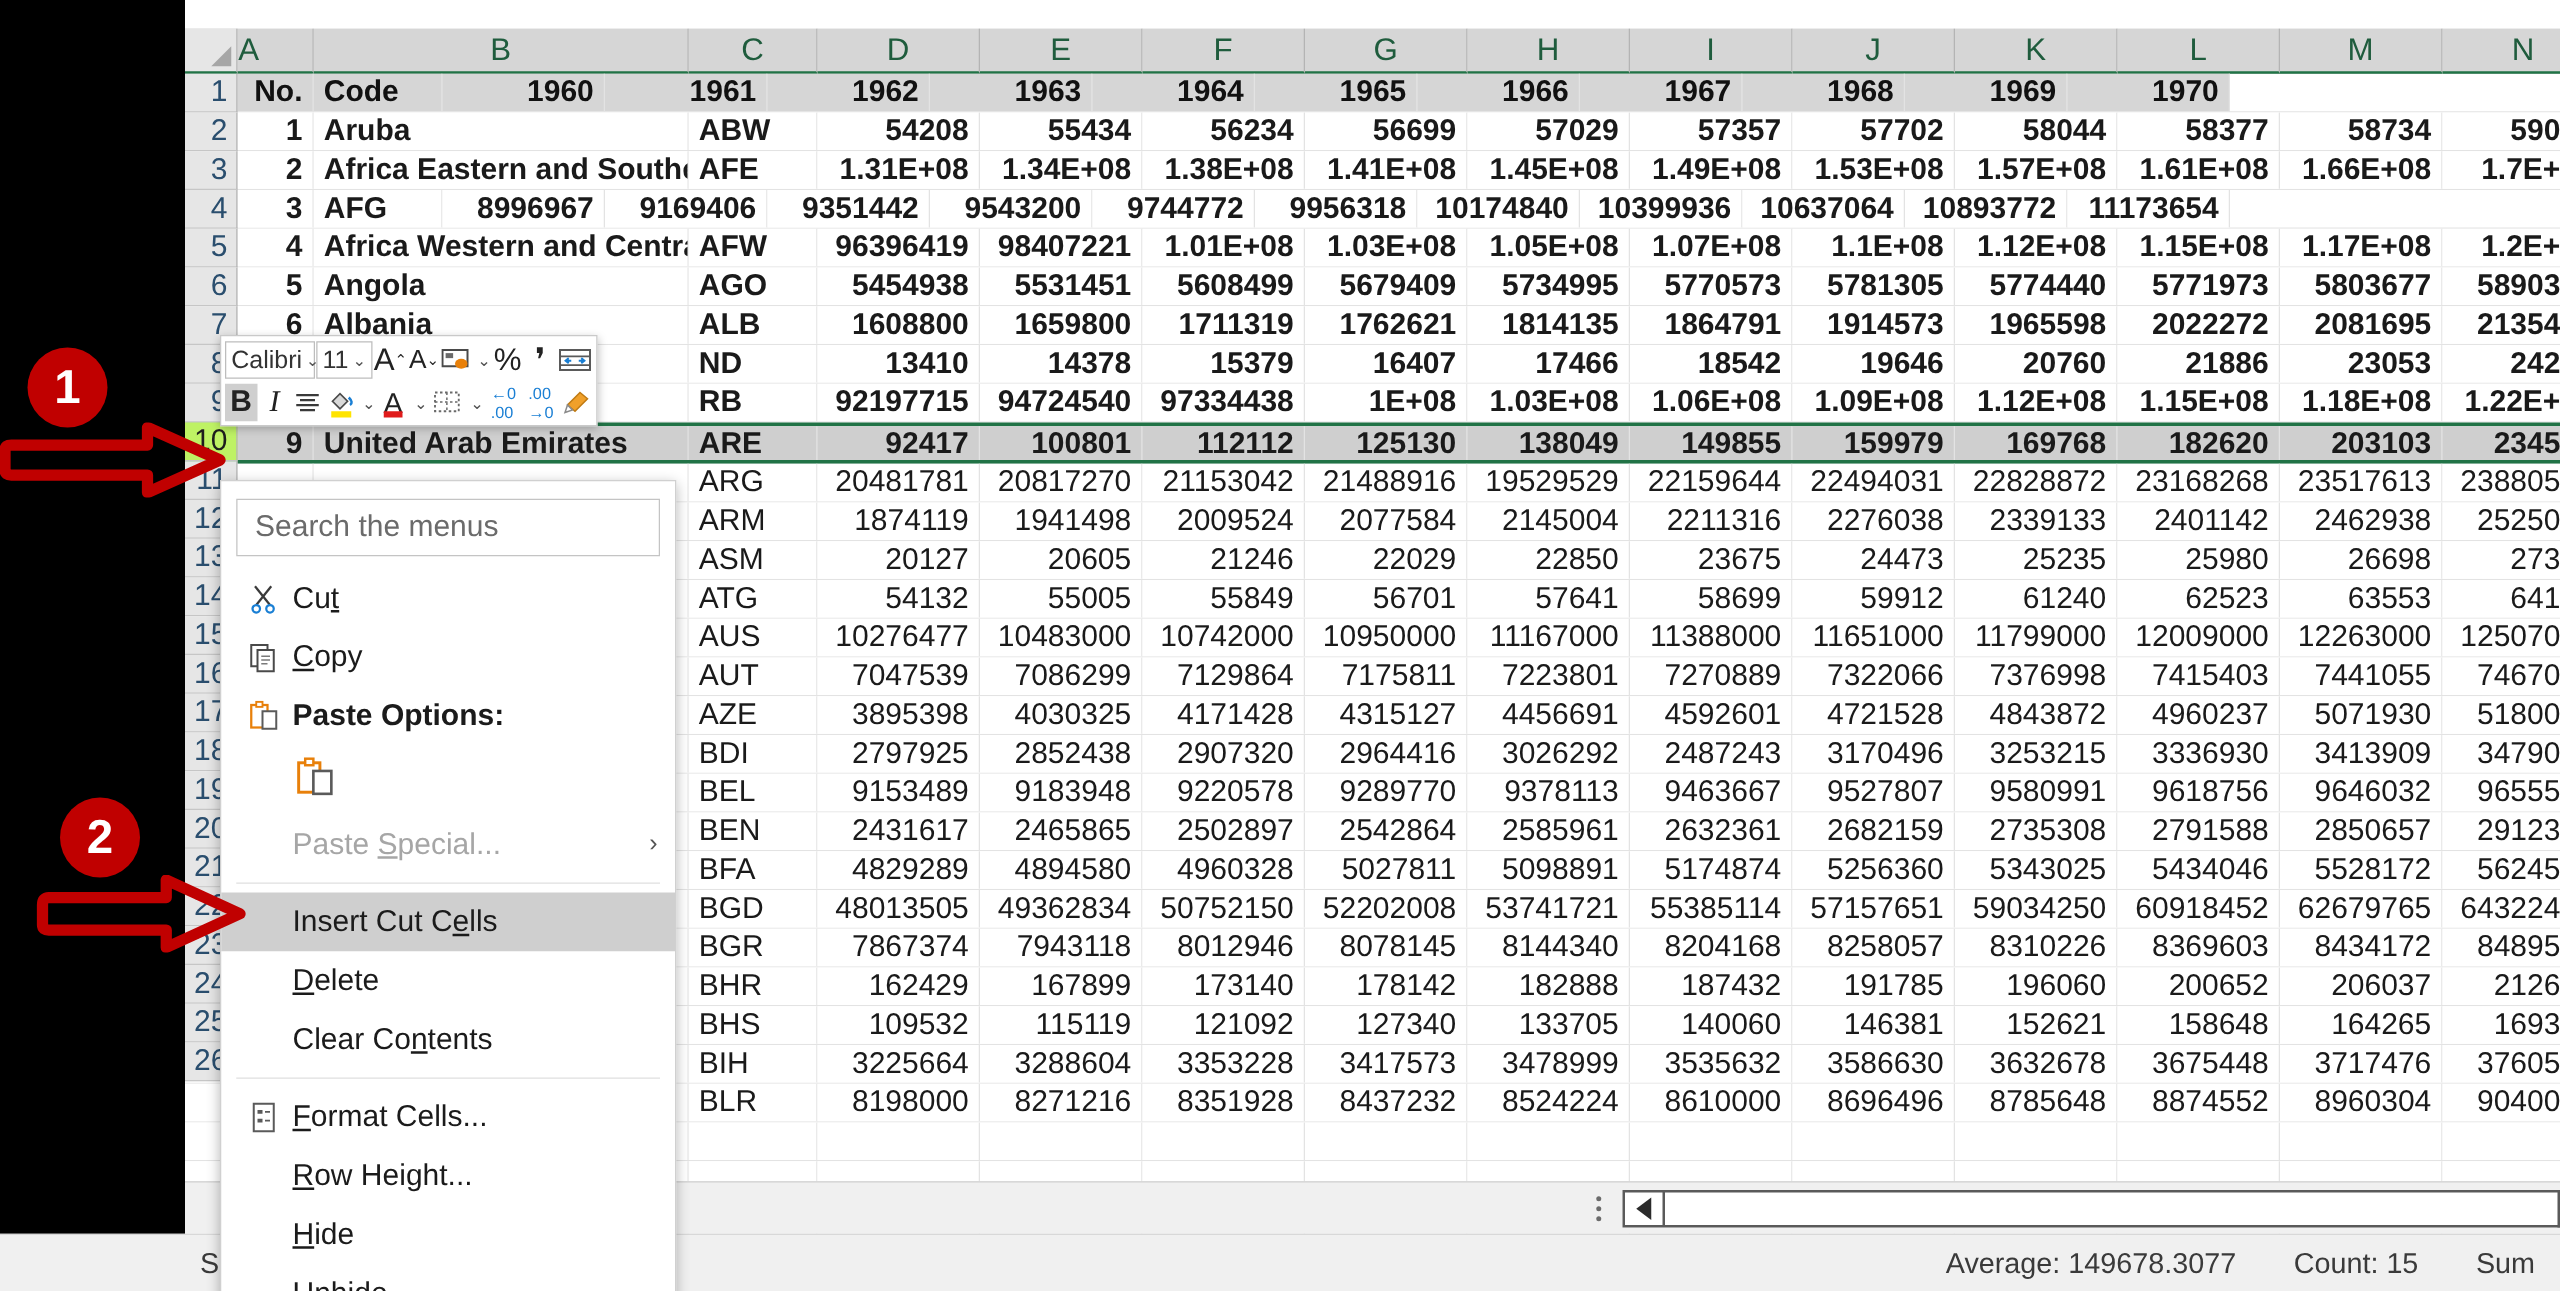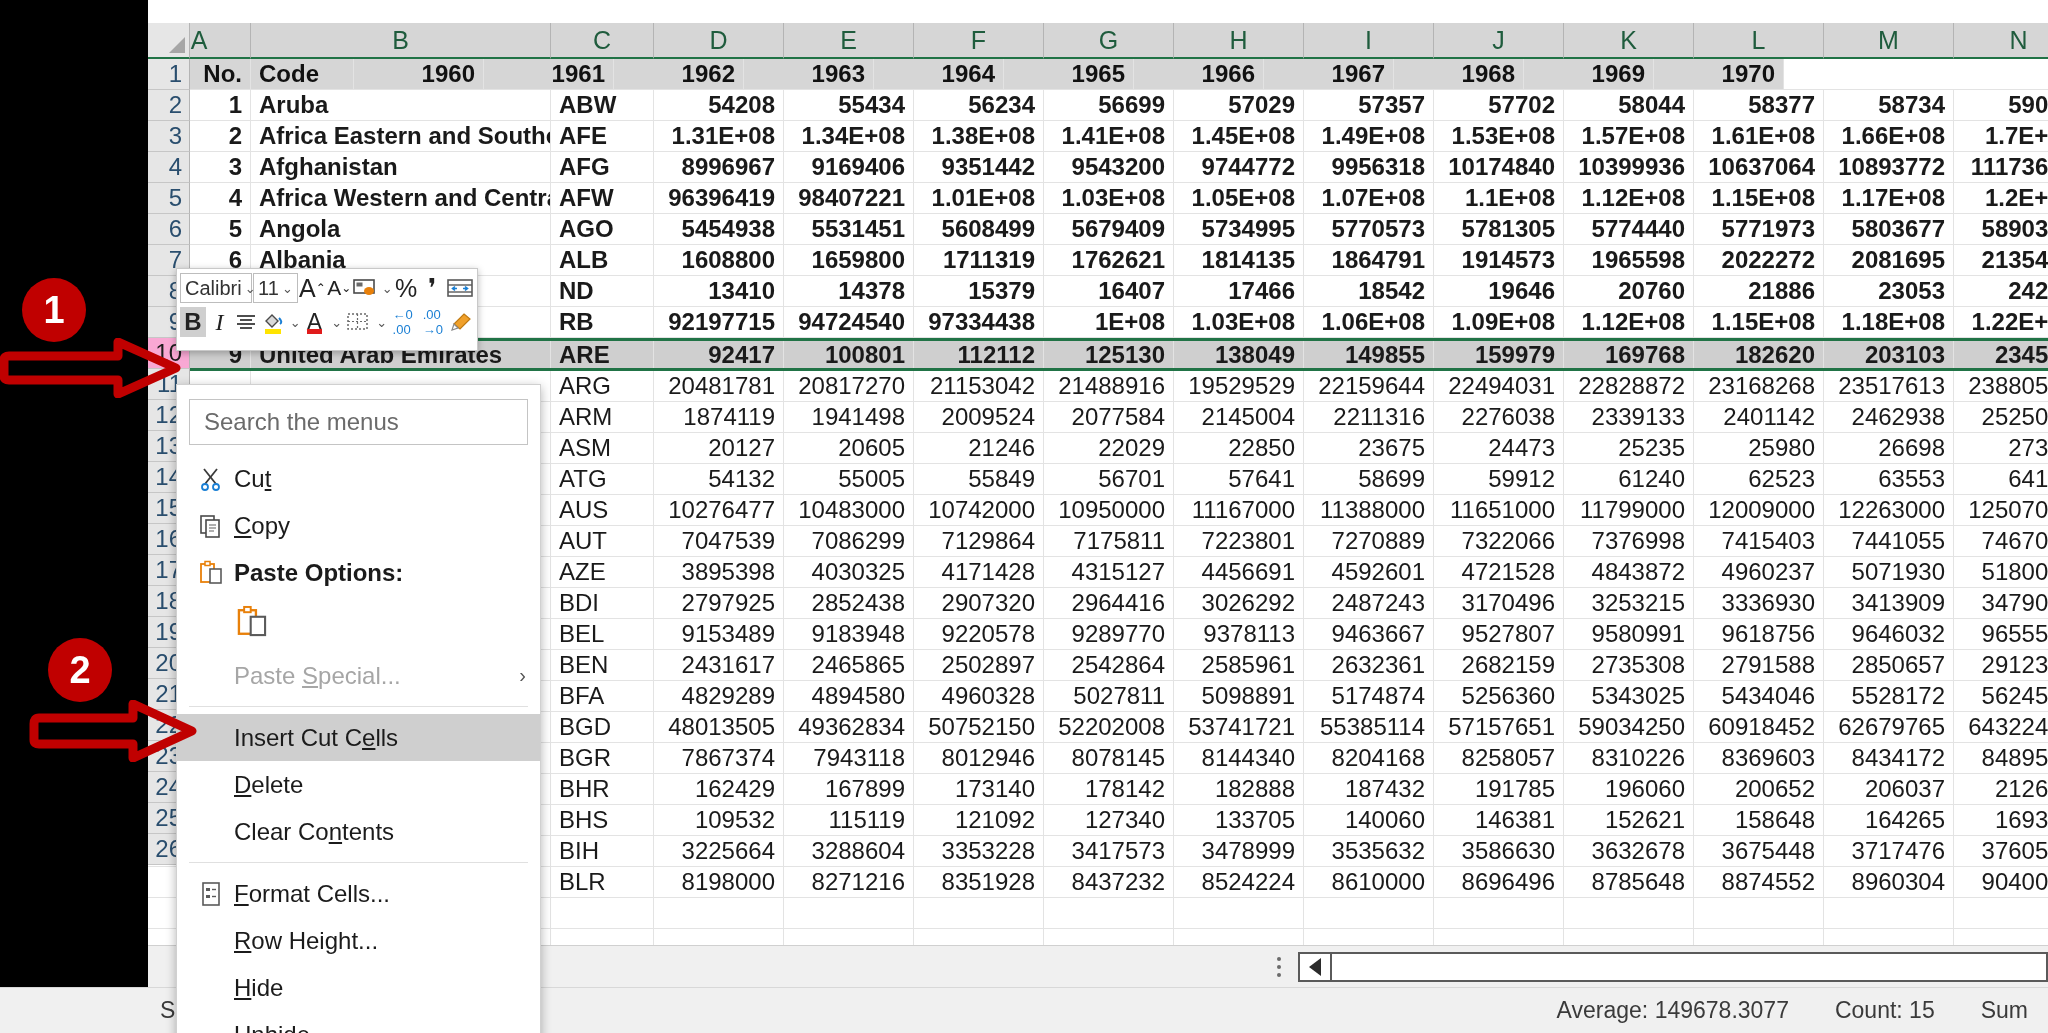--- a/index.html
+++ b/index.html
@@ -84,21 +84,21 @@
   .rnum {
     height: 31px;
     border-bottom: 1px solid #c6c6c6;
     border-right: 1px solid #b4b4b4;
     background: #e6e6e6;
     color: #2a4e6e;
     font-size: 24px;
     display: flex; align-items: center; justify-content: flex-end;
     padding-right: 7px;
   }
-  .rnum.active { background: #f9a8d4; color:#1d1d1d; }
+  .rnum.active { background: #bef264; color:#1d1d1d; }
   #rowhdr-corner {
     position: absolute; left: 148px; top: 23px;
     width: 42px; height: 36px;
     background: #e6e6e6;
     border-right: 1px solid #b4b4b4;
     border-bottom: 2px solid #217346;
     z-index: 5;
   }
   #rowhdr-corner .tri {
     position: absolute; right: 4px; bottom: 4px;
@@ -161,21 +161,21 @@
   #status-left { position:absolute; left: 160px; white-space: nowrap; }
   #status-right {
     position: absolute; right: 20px;
     display: flex; gap: 46px; white-space: nowrap;
   }
 
   
   #minitoolbar {
     position: absolute;
     left: 176px; top: 268px;
-    width: 302px; height: 83px;
+    width: 302px; height: 73px;
     background: #ffffff;
     border: 1px solid #c9c9c9;
     box-shadow: 0 2px 7px rgba(0,0,0,.28);
     z-index: 40;
     padding: 2px 3px;
   }
   .mt-row { display:flex; align-items:center; height: 34px; gap: 1px; }
   .mt-combo {
     border: 1px solid #bdbdbd;
     height: 30px;
@@ -332,21 +332,20 @@
           <div class="cell num bold" style="width: 130px; min-width: 130px;">1.45E+08</div>
           <div class="cell num bold" style="width: 130px; min-width: 130px;">1.49E+08</div>
           <div class="cell num bold" style="width: 130px; min-width: 130px;">1.53E+08</div>
           <div class="cell num bold" style="width: 130px; min-width: 130px;">1.57E+08</div>
           <div class="cell num bold" style="width: 130px; min-width: 130px;">1.61E+08</div>
           <div class="cell num bold" style="width: 130px; min-width: 130px;">1.66E+08</div>
           <div class="cell num bold" style="width: 130px; min-width: 130px;">1.7E+08</div>
         </div>
         <div class="row" style="width: 2158px;">
           <div class="cell num bold" style="width: 103px; min-width: 103px;">3</div>
-          <div class="cell txt bold" style="width: 300px; min-width: 300px;">Afghanistan</div>
           <div class="cell txt bold" style="width: 103px; min-width: 103px;">AFG</div>
           <div class="cell num bold" style="width: 130px; min-width: 130px;">8996967</div>
           <div class="cell num bold" style="width: 130px; min-width: 130px;">9169406</div>
           <div class="cell num bold" style="width: 130px; min-width: 130px;">9351442</div>
           <div class="cell num bold" style="width: 130px; min-width: 130px;">9543200</div>
           <div class="cell num bold" style="width: 130px; min-width: 130px;">9744772</div>
           <div class="cell num bold" style="width: 130px; min-width: 130px;">9956318</div>
           <div class="cell num bold" style="width: 130px; min-width: 130px;">10174840</div>
           <div class="cell num bold" style="width: 130px; min-width: 130px;">10399936</div>
           <div class="cell num bold" style="width: 130px; min-width: 130px;">10637064</div>

